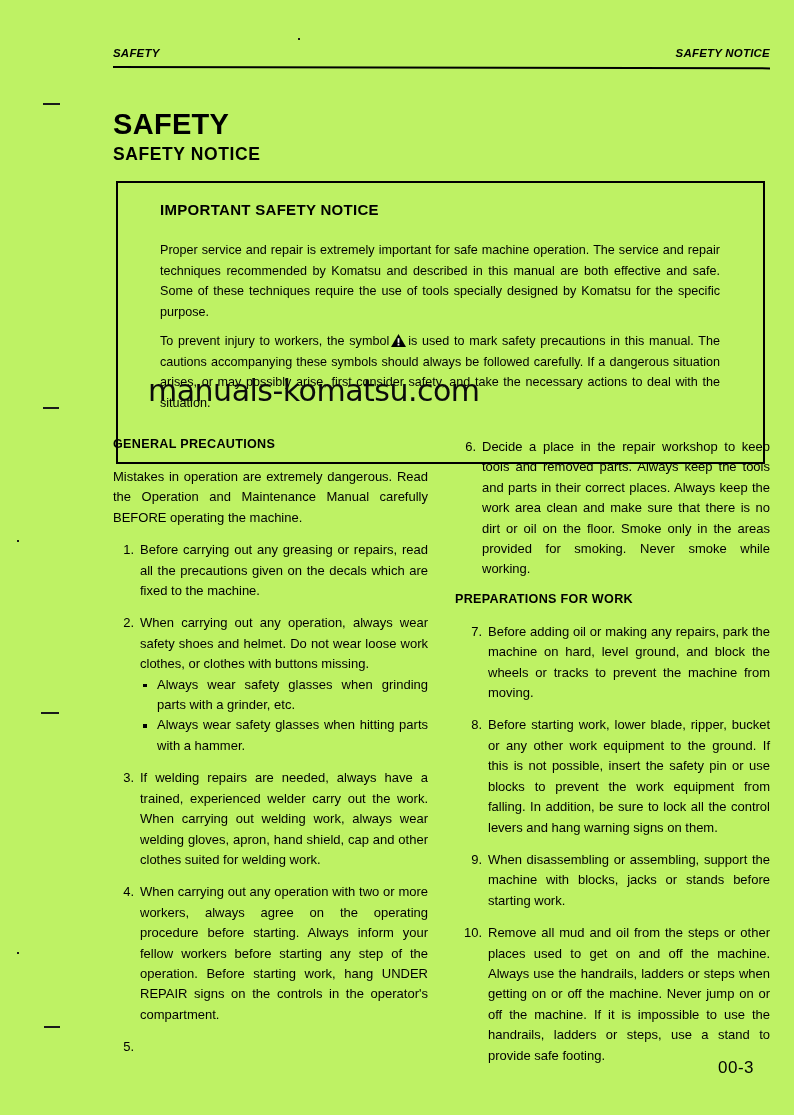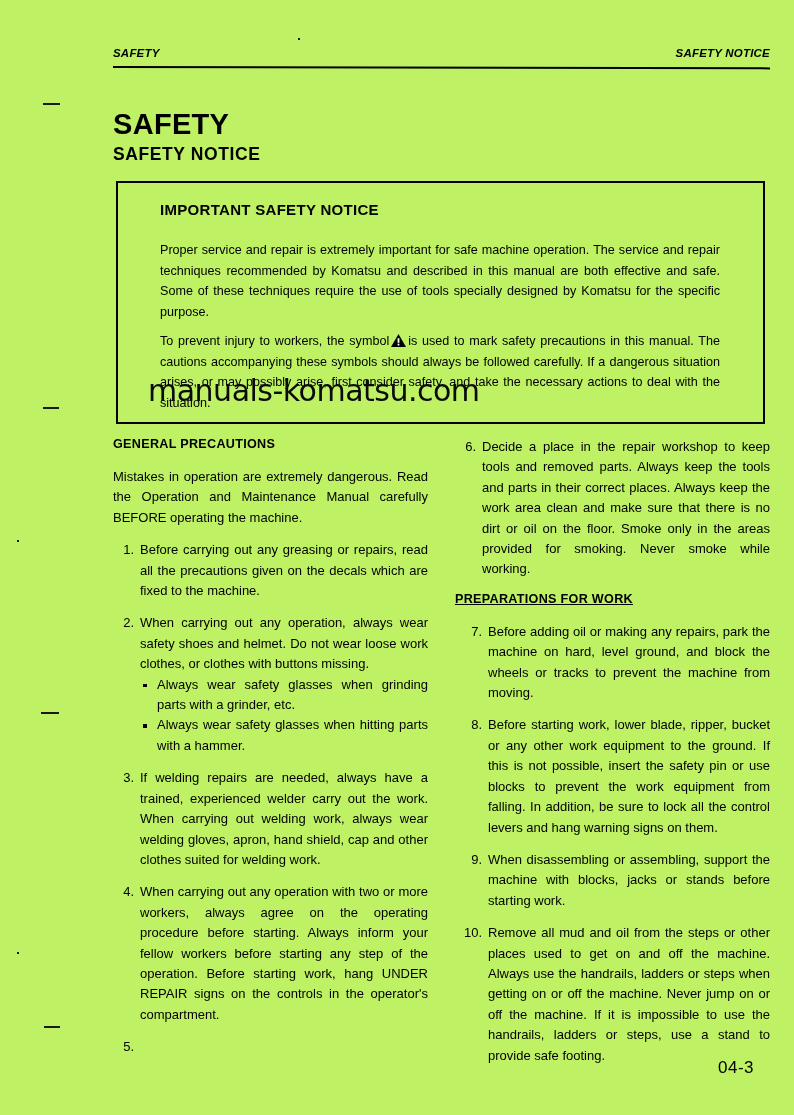--- a/index.html
+++ b/index.html
@@ -75,21 +75,21 @@
     letter-spacing: 0.6px;
     line-height: 1;
   }
 
   
   #notice-box {
     position: absolute;
     left: 116px;
     top: 181px;
     width: 649px;
-    height: 243px;
+    height: 283px;
     border: 2px solid #000;
     box-sizing: border-box;
   }
   #notice-heading {
     position: absolute;
     left: 42px;
     top: 18px;
     font-size: 15px;
     font-weight: bold;
     letter-spacing: 0.3px;
@@ -123,21 +123,21 @@
   }
   #col-left  { left: 113px; }
   #col-right { left: 455px; }
 
   .sec-head {
     font-size: 12.6px;
     font-weight: bold;
     letter-spacing: 0.3px;
     margin: 0 0 16px 0;
   }
-  .sec-head.spaced { margin-top: 10px; text-decoration: underline; }
+  .sec-head.spaced { margin-top: 10px; }
 
   .lead {
     font-size: 13px;
     line-height: 20.4px;
     text-align: justify;
     margin: 0 0 12px 0;
   }
 
   ol.numlist {
     list-style: none;
@@ -292,21 +292,21 @@
         <span class="num">9.</span>
         <span>When disassembling or assembling, support the machine with blocks, jacks or stands before starting work.</span>
       </li>
       <li>
         <span class="num">10.</span>
         <span>Remove all mud and oil from the steps or other places used to get on and off the machine. Always use the handrails, ladders or steps when getting on or off the machine. Never jump on or off the machine. If it is impossible to use the handrails, ladders or steps, use a stand to provide safe footing.</span>
       </li>
     </ol>
   </div>
 
-  <div id="pagenum">04-3</div>
+  <div id="pagenum">00-3</div>
 
   <div class="margin-mark" style="left:43px; top:103px; width:17px;"></div>
   <div class="margin-mark" style="left:43px; top:407px; width:16px;"></div>
   <div class="margin-mark" style="left:41px; top:712px; width:18px;"></div>
   <div class="margin-mark" style="left:44px; top:1026px; width:16px;"></div>
   <div class="margin-mark" style="left:17px; top:540px; width:2px; height:2px;"></div>
   <div class="margin-mark" style="left:17px; top:952px; width:2px; height:2px;"></div>
   <div class="margin-mark" style="left:298px; top:38px; width:2px; height:2px;"></div>
 
 </div>

